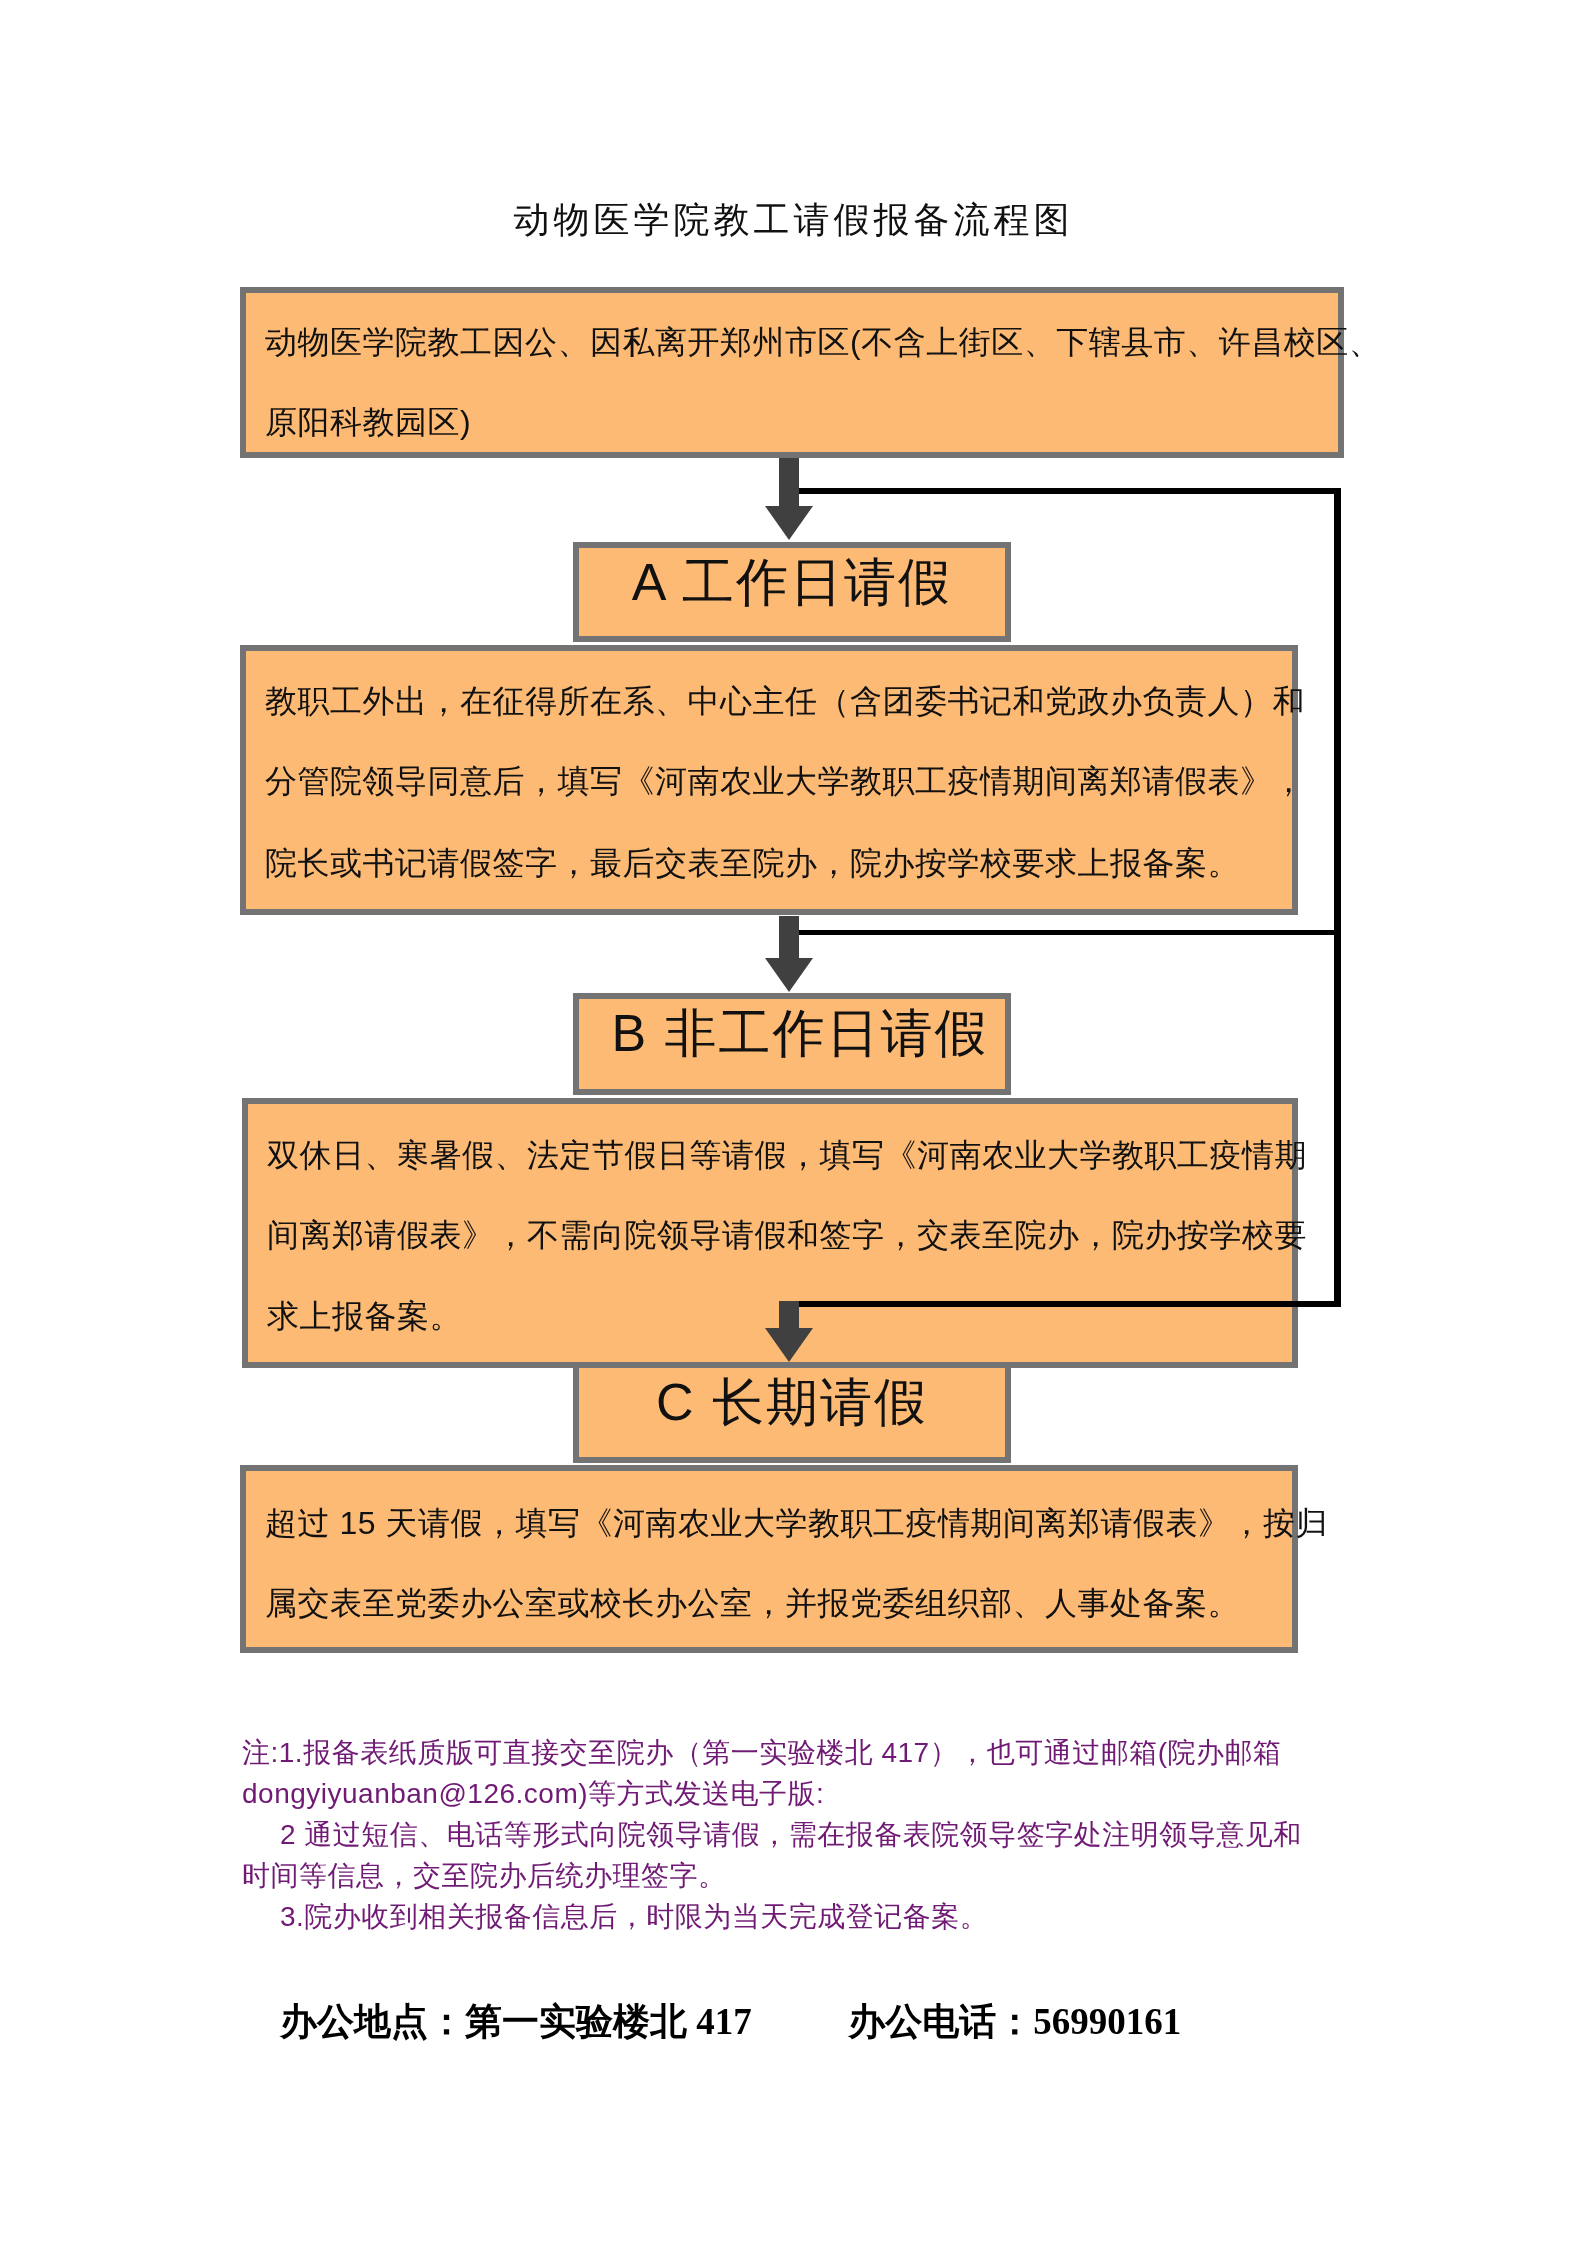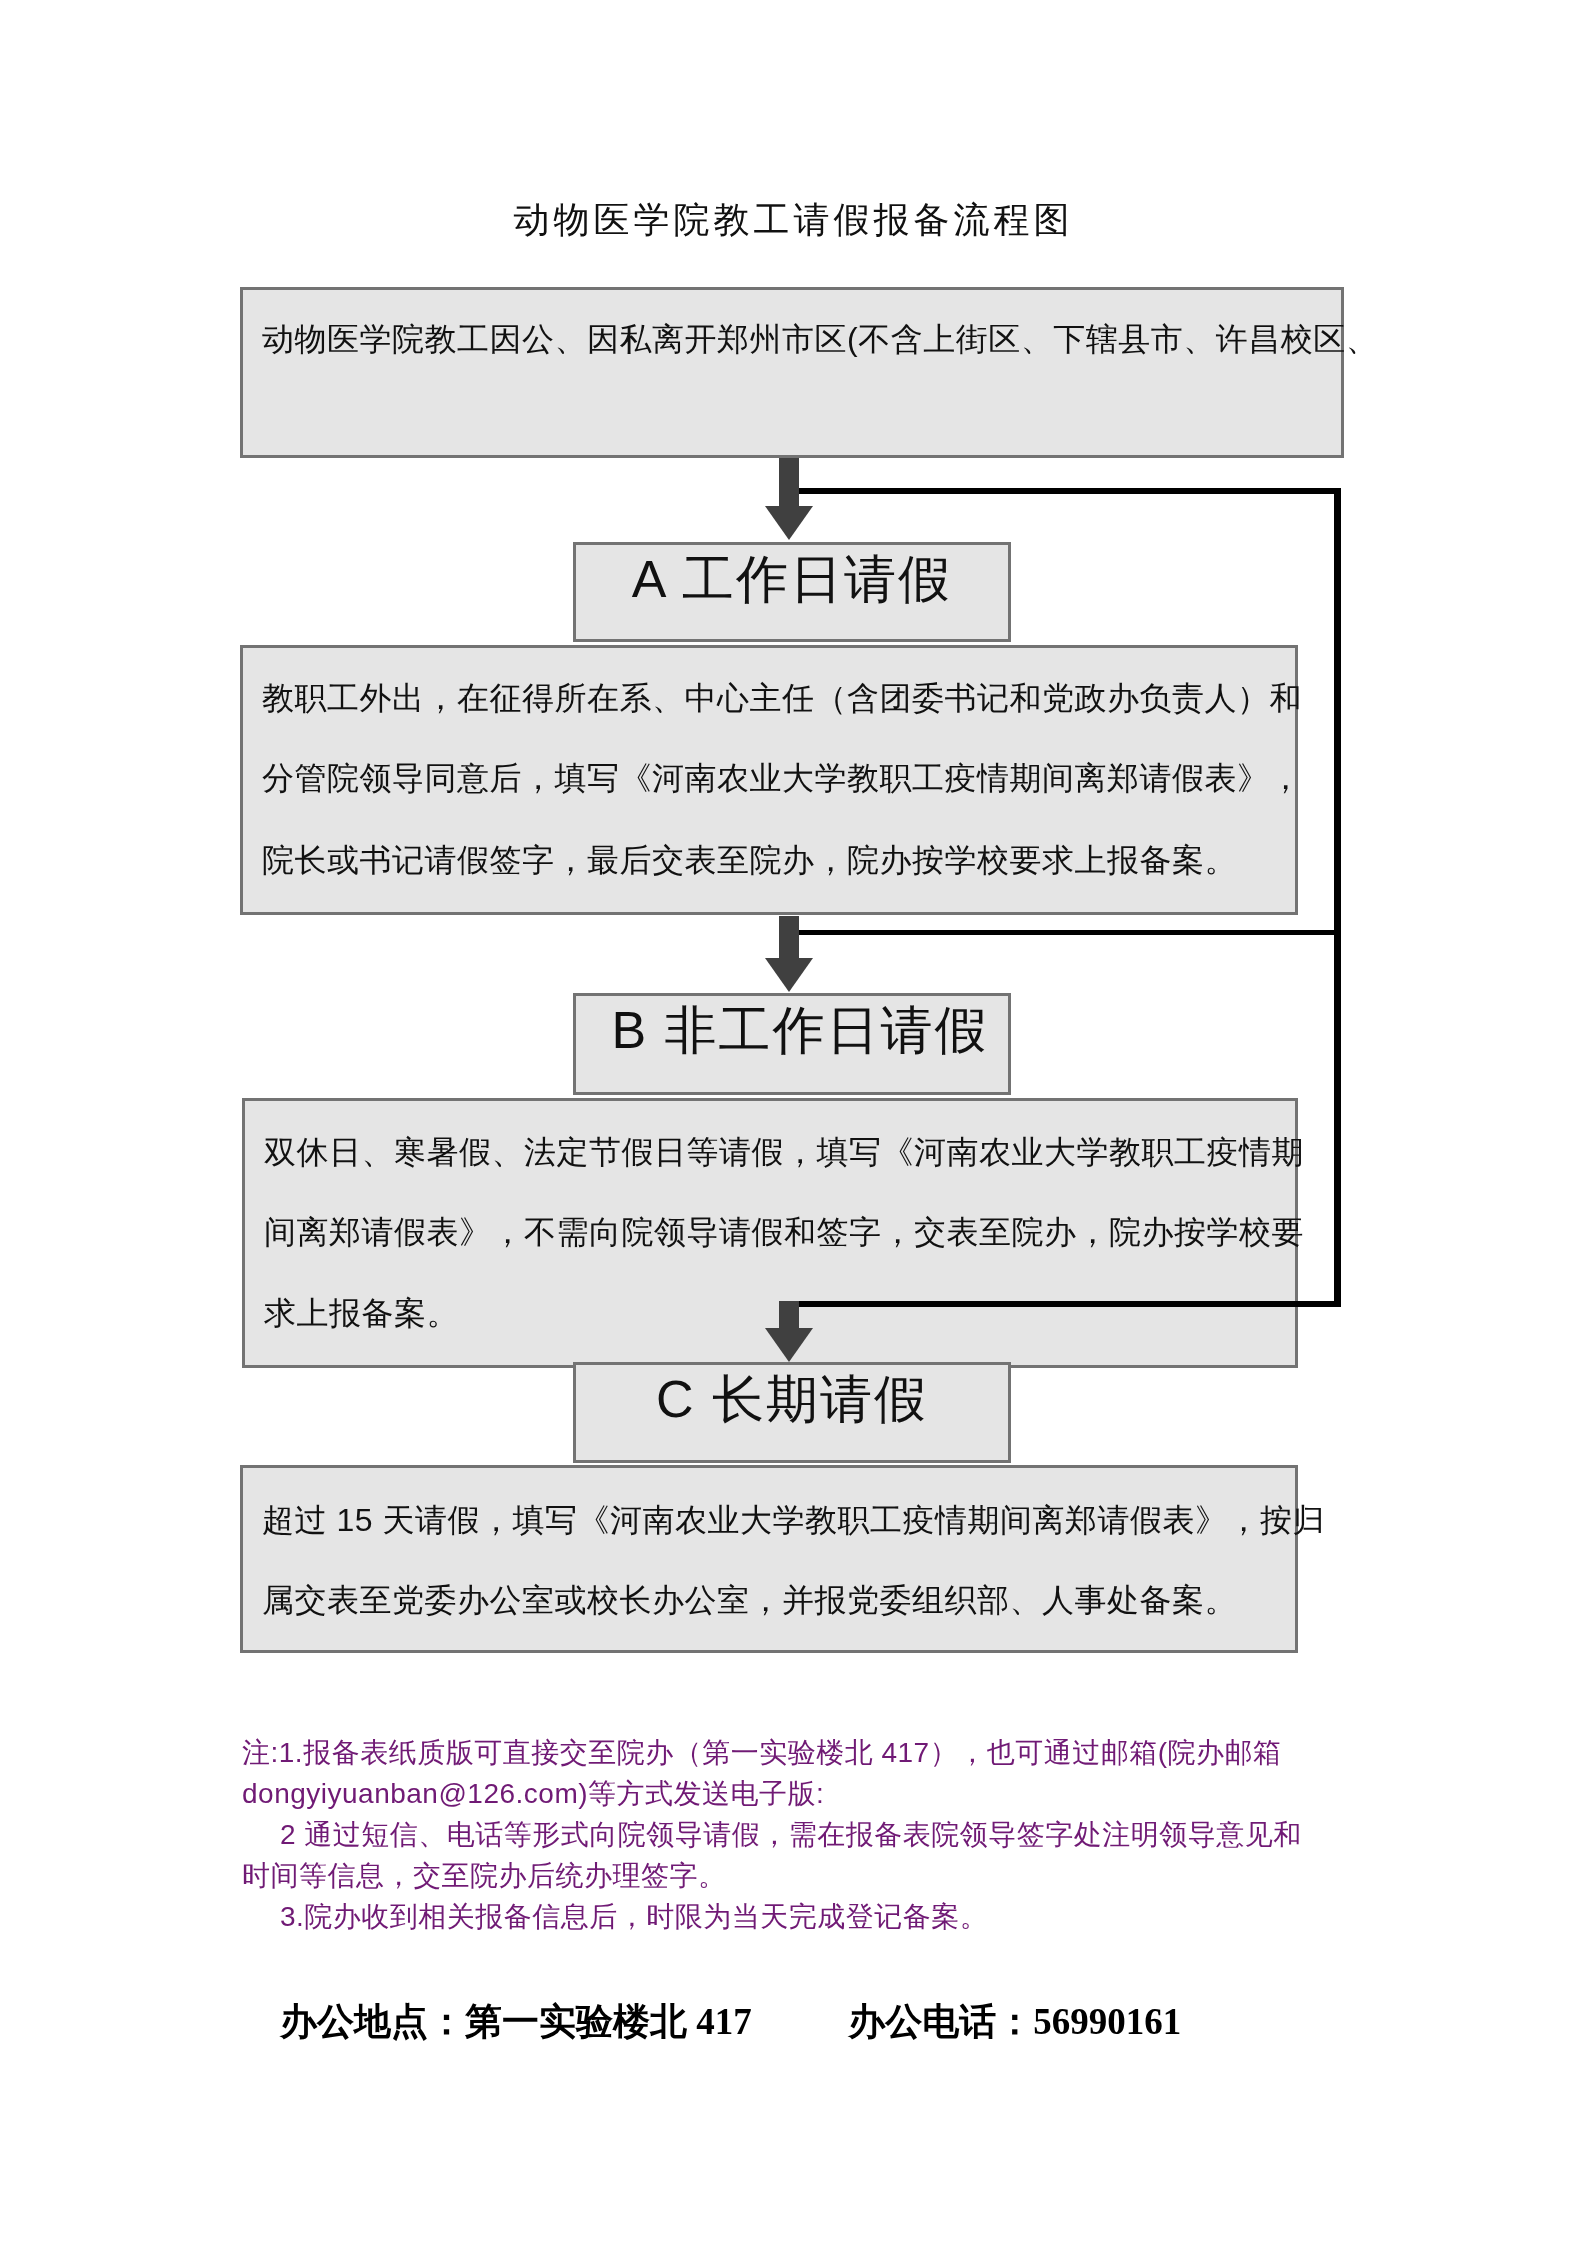--- a/index.html
+++ b/index.html
@@ -10,22 +10,22 @@
     font-family:"Liberation Sans",sans-serif;
     color:#1c1c1c;
     overflow:hidden;
   }
   .page-title{
     position:absolute;left:0;top:196px;width:100%;
     text-align:center;
     font-size:36px;letter-spacing:4px;font-weight:500;color:#111;
   }
   .box{
-    position:absolute;background:#e5e5e5;
-    border:3px solid #737373;box-sizing:border-box;
+    position:absolute;background:#fdba74;
+    border:6px solid #737373;box-sizing:border-box;
   }
   .titlebox{
     display:flex;align-items:flex-start;justify-content:center;
     font-size:52px;letter-spacing:2px;color:#111;
   }
   .tline{
     position:absolute;left:19px;right:4px;height:40px;line-height:40px;
     font-size:32px;letter-spacing:0.5px;white-space:nowrap;color:#111;
   }
   .conn{position:absolute;background:#000;}
@@ -51,20 +51,21 @@
 </style>
 </head>
 <body>
 
 <div class="page">
 
   <div class="page-title">动物医学院教工请假报备流程图</div>
 
   <div class="box" style="left:240px;top:287px;width:1104px;height:171px;">
     <div class="tline" style="top:29px;">动物医学院教工因公、因私离开郑州市区(不含上街区、下辖县市、许昌校区、</div>
+    <div class="tline" style="top:109px;">原阳科教园区)</div>
   </div>
 
   <div class="box" style="left:240px;top:645px;width:1058px;height:270px;">
     <div class="tline" style="top:30px;">教职工外出，在征得所在系、中心主任（含团委书记和党政办负责人）和</div>
     <div class="tline" style="top:110px;">分管院领导同意后，填写《河南农业大学教职工疫情期间离郑请假表》，</div>
     <div class="tline" style="top:192px;">院长或书记请假签字，最后交表至院办，院办按学校要求上报备案。</div>
   </div>
 
   <div class="box" style="left:242px;top:1098px;width:1056px;height:270px;padding-left:40px;">
     <div class="tline" style="top:31px;">双休日、寒暑假、法定节假日等请假，填写《河南农业大学教职工疫情期</div>

